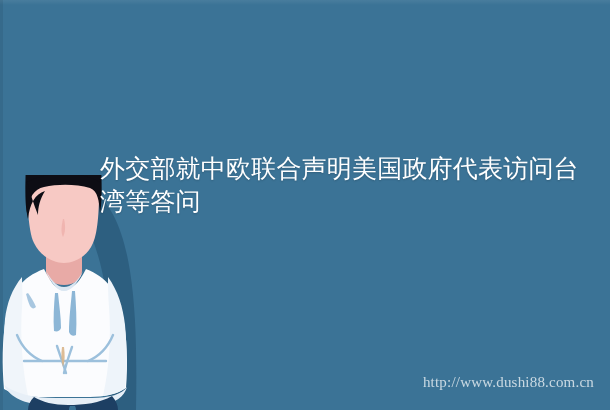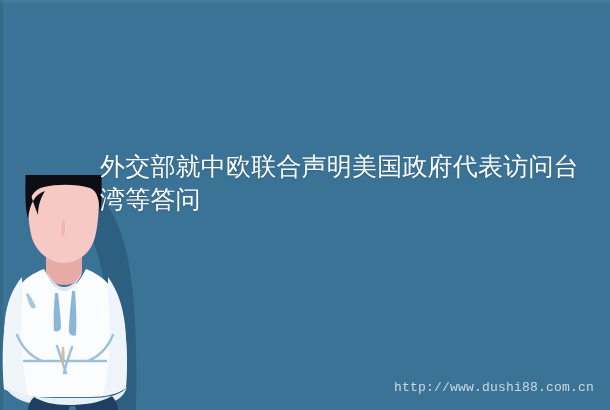--- a/index.html
+++ b/index.html
@@ -8,21 +8,21 @@
     padding: 0;
     background: #2f2f2f;
   }
 
   .canvas {
     position: relative;
     width: 610px;
     height: 410px;
     overflow: hidden;
     background: #3b7396;
-    font-family: Liberation Mono, monospace;
+    font-family: Liberation Serif, serif;
     -webkit-font-smoothing: antialiased;
   }
 
   
   .top-sheen {
     position: absolute;
     left: 0;
     top: 0;
     width: 610px;
     height: 5px;
@@ -65,23 +65,23 @@
     letter-spacing: .2px;
     font-weight: 400;
     text-shadow: 0 1px 2px rgba(0,0,0,.18);
     white-space: pre-wrap;
   }
 
   
   .watermark {
     position: absolute;
     right: 16px;
-    bottom: 14px;
+    bottom: 20px;
     color: rgba(255,255,255,.72);
-    font-size: 13px;
+    font-size: 15px;
     letter-spacing: .2px;
     line-height: 16px;
   }
 </style>
 </head>
 <body>
 
 <div class="canvas">
 
   <div class="top-sheen"></div>

